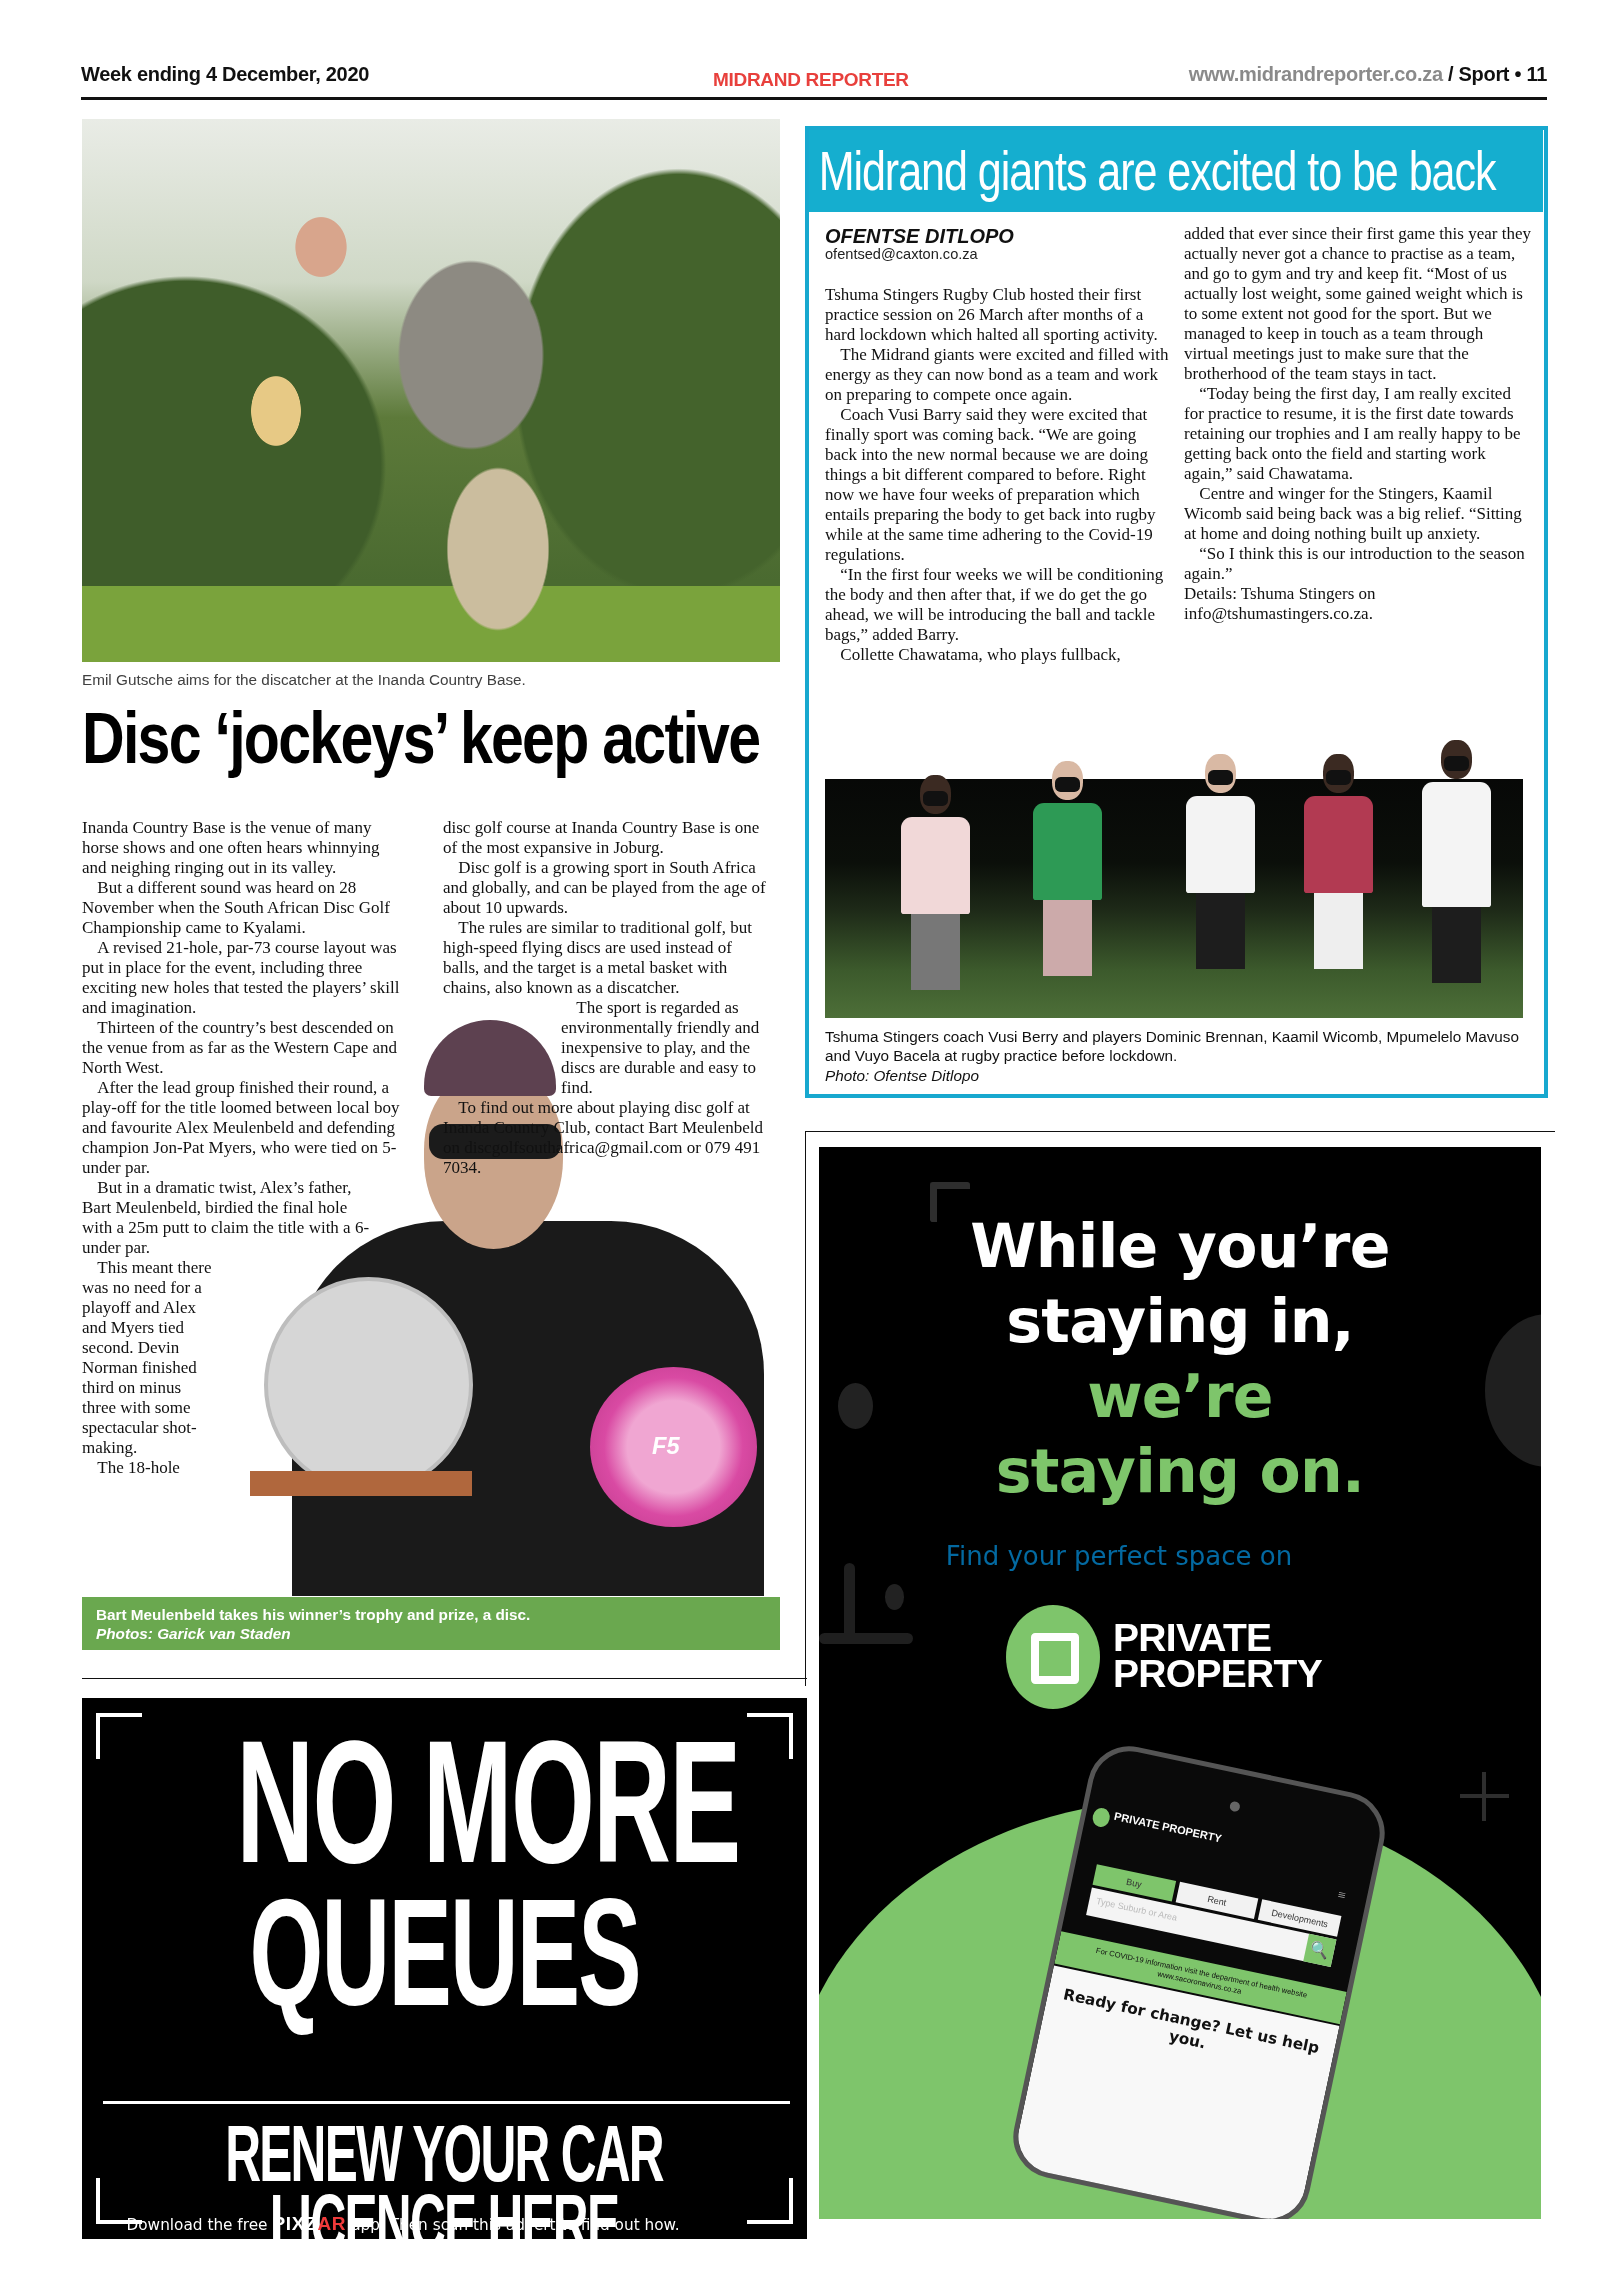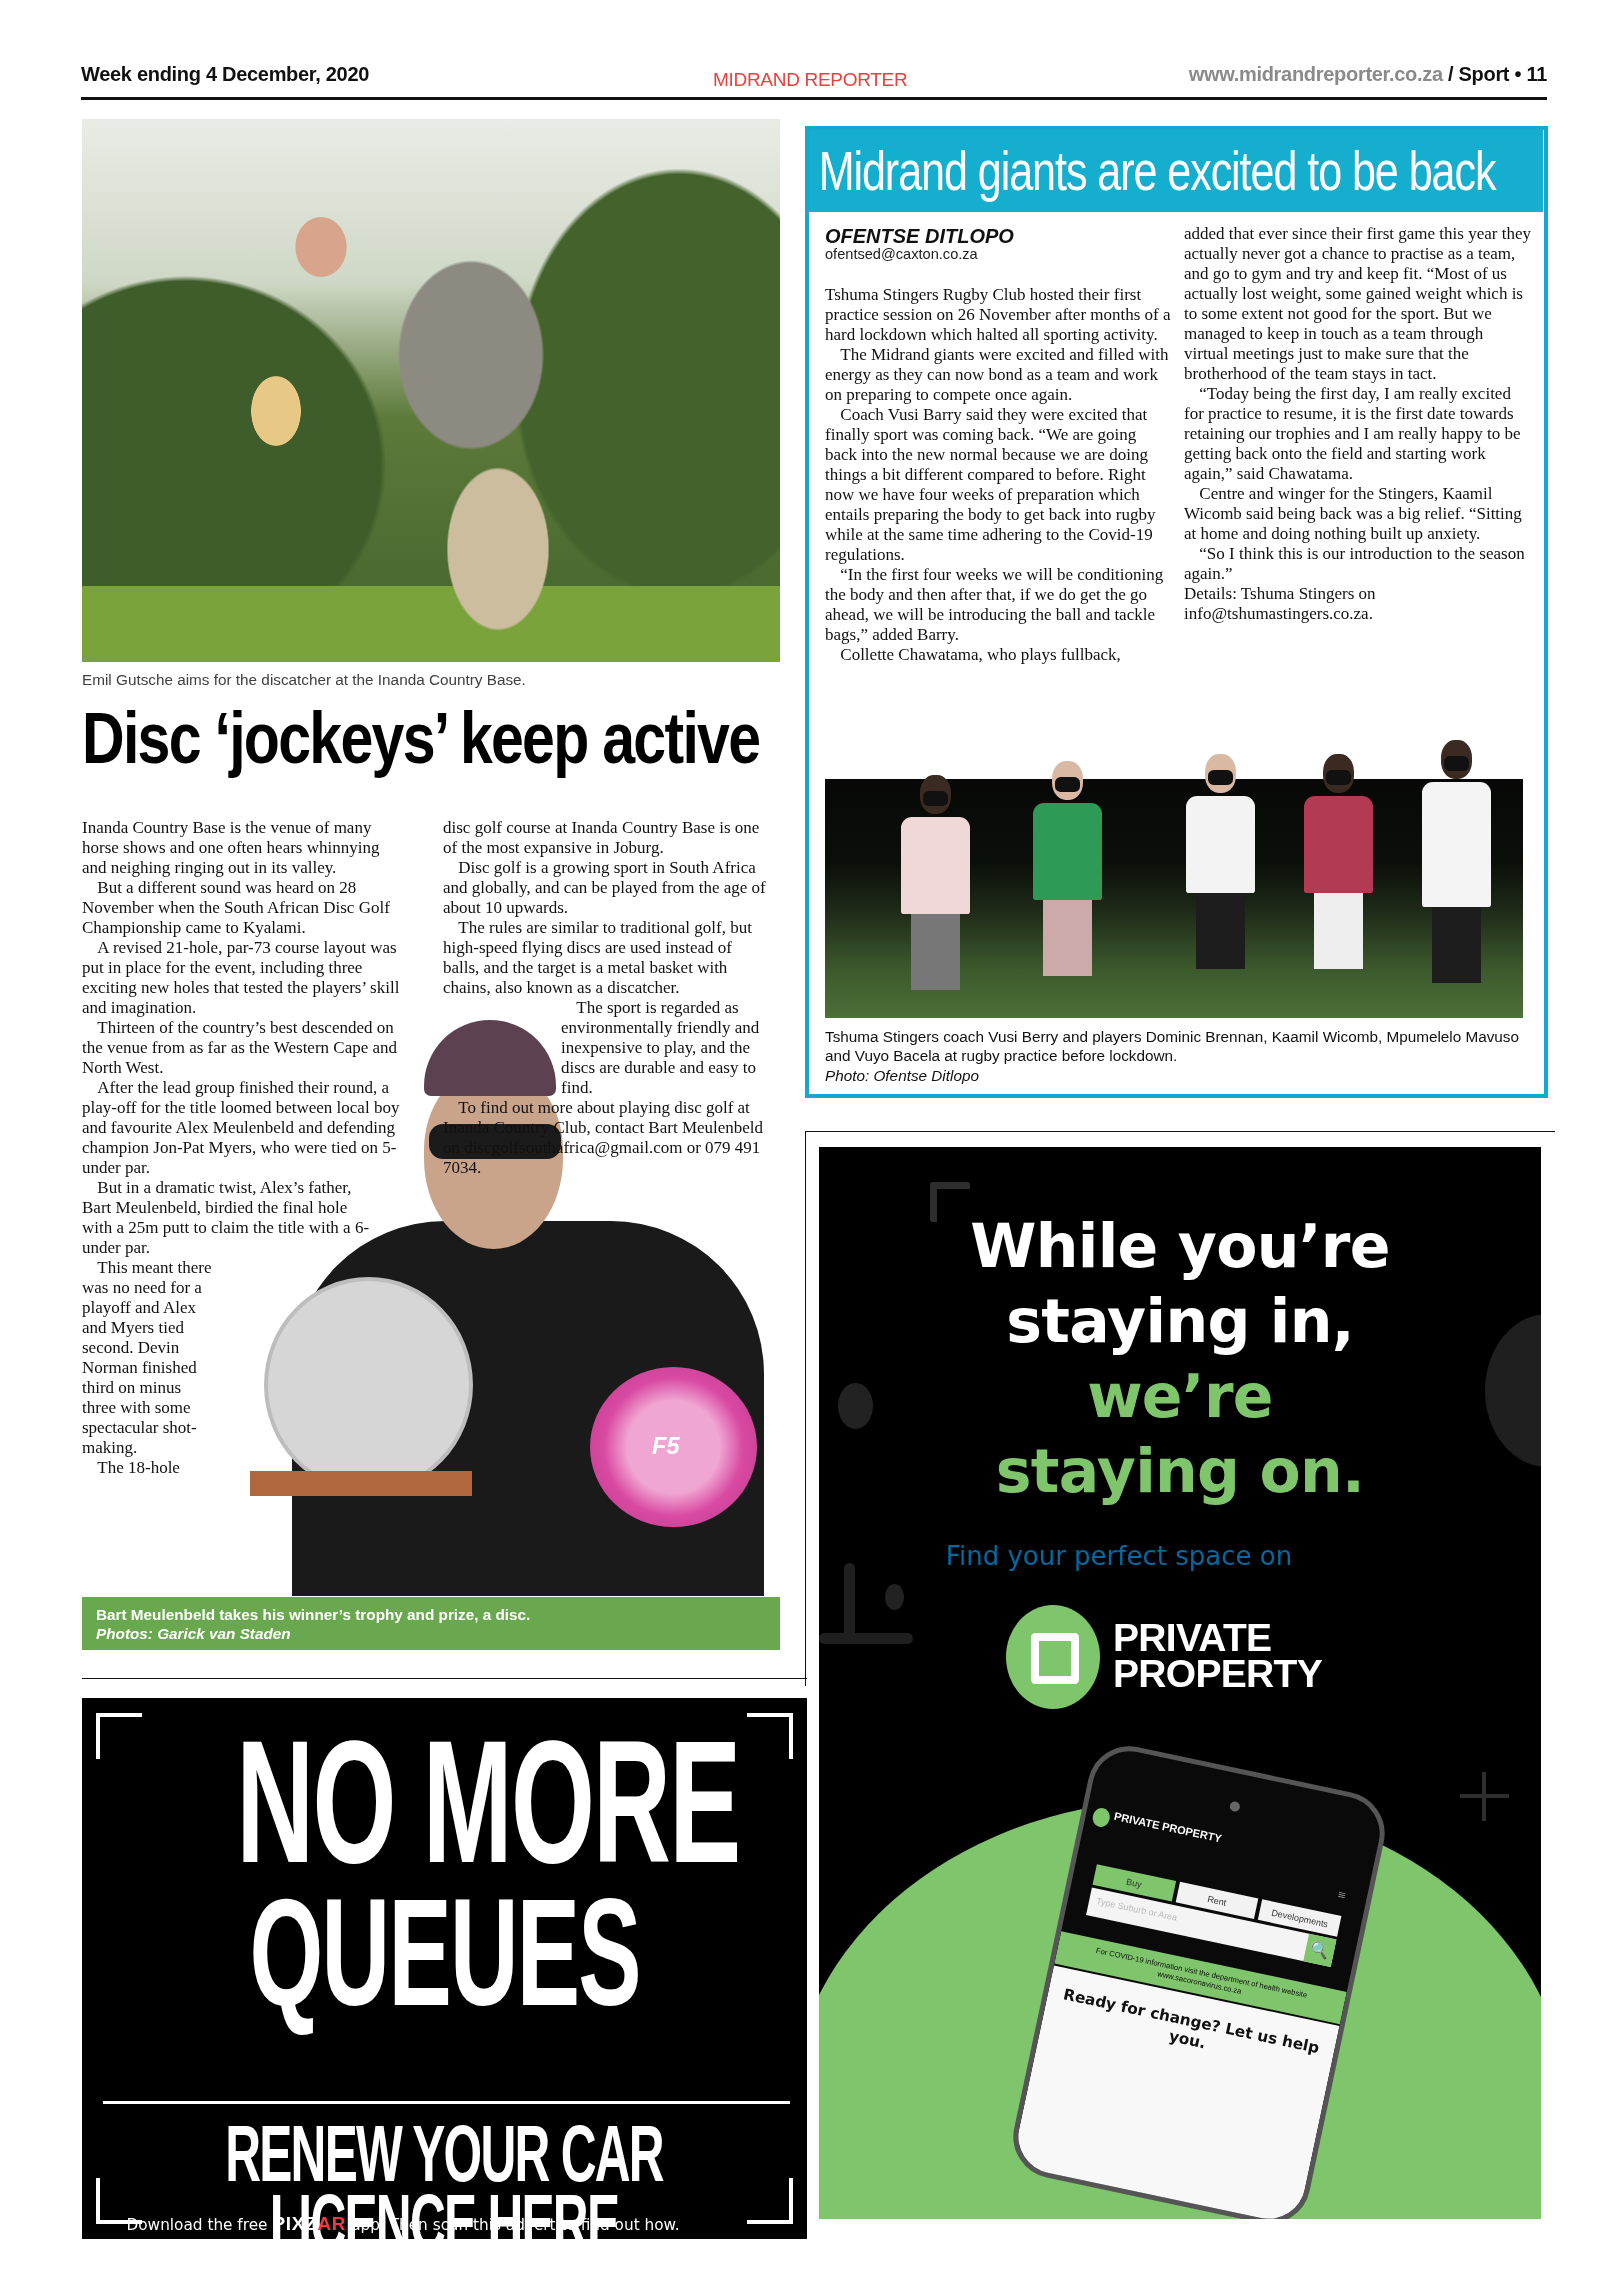--- a/index.html
+++ b/index.html
@@ -2,21 +2,21 @@
 <html style="font-size:11px"><head>
 <meta charset="utf-8">
 <style>
   html, body { margin:0; padding:0; background:#fff; }
   body { width:1624px; height:2295px; position:relative; overflow:hidden; font-family:"Liberation Serif", serif; color:#111; }
   .abs { position:absolute; }
 
   
   .masthead { left:81px; top:62px; width:1466px; height:35px; }
   .mh-left { left:0; top:1.4px; font-family:"Liberation Sans", sans-serif; font-weight:bold; font-size:20px; letter-spacing:-0.3px; color:#111; }
-  .mh-center { left:632px; top:7px; font-family:"Liberation Sans", sans-serif; font-weight:normal; font-size:19px; color:#e8403c; letter-spacing:-0.3px; }
+  .mh-center { left:632px; top:7px; font-family:"Liberation Sans", sans-serif; font-weight:bold; font-size:19px; color:#e8403c; letter-spacing:-0.3px; }
   .mh-right { right:0; top:1.4px; font-family:"Liberation Sans", sans-serif; font-weight:bold; font-size:20px; letter-spacing:-0.3px; }
   .mh-right .url { color:#8a8a8a; }
   .mh-right .sec { color:#111; }
   .mh-rule { left:81px; top:97px; width:1466px; height:2.8px; background:#111; }
 
   
   .photo1 { left:82px; top:119px; width:698px; height:543px;
     background:
       radial-gradient(ellipse 118px 153px at 389px 236px, #8d8a82 0 60%, transparent 62%),
       radial-gradient(ellipse 83px 132px at 416px 430px, #cbbd9e 0 60%, transparent 62%),
@@ -186,21 +186,21 @@
 </div>
 <div class="abs left-rule-v"></div>
 <div class="abs left-rule-h"></div>
 
 <div class="abs rbox"></div>
 <div class="abs rhead"><span>Midrand giants are excited to be back</span></div>
 <div class="abs byline">OFENTSE DITLOPO</div>
 <div class="abs email">ofentsed@caxton.co.za</div>
 
 <div class="abs col rcol rcolA">
-  <p>Tshuma Stingers Rugby Club hosted their first practice session on 26 November after months of a hard lockdown which halted all sporting activity.</p>
+  <p>Tshuma Stingers Rugby Club hosted their first practice session on 26 March after months of a hard lockdown which halted all sporting activity.</p>
   <p class="ind">The Midrand giants were excited and filled with energy as they can now bond as a team and work on preparing to compete once again.</p>
   <p class="ind">Coach Vusi Barry said they were excited that finally sport was coming back. “We are going back into the new normal because we are doing things a bit different compared to before. Right now we have four weeks of preparation which entails preparing the body to get back into rugby while at the same time adhering to the Covid-19 regulations.</p>
   <p class="ind">“In the first four weeks we will be conditioning the body and then after that, if we do get the go ahead, we will be introducing the ball and tackle bags,” added Barry.</p>
   <p class="ind">Collette Chawatama, who plays fullback,</p>
 </div>
 <div class="abs col rcol rcolB">
   <p>added that ever since their first game this year they actually never got a chance to practise as a team, and go to gym and try and keep fit. “Most of us actually lost weight, some gained weight which is to some extent not good for the sport. But we managed to keep in touch as a team through virtual meetings just to make sure that the brotherhood of the team stays in tact.</p>
   <p class="ind">“Today being the first day, I am really excited for practice to resume, it is the first date towards retaining our trophies and I am really happy to be getting back onto the field and starting work again,” said Chawatama.</p>
   <p class="ind">Centre and winger for the Stingers, Kaamil Wicomb said being back was a big relief. “Sitting at home and doing nothing built up anxiety.</p>
   <p class="ind">“So I think this is our introduction to the season again.”</p>

